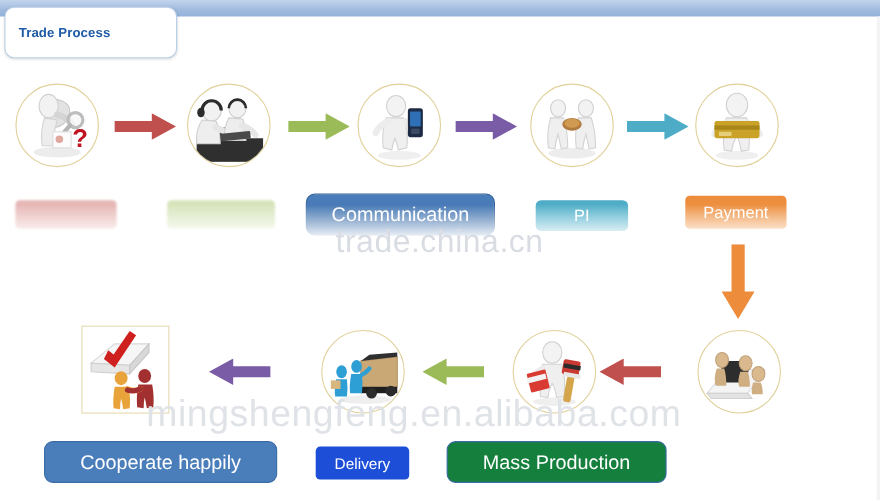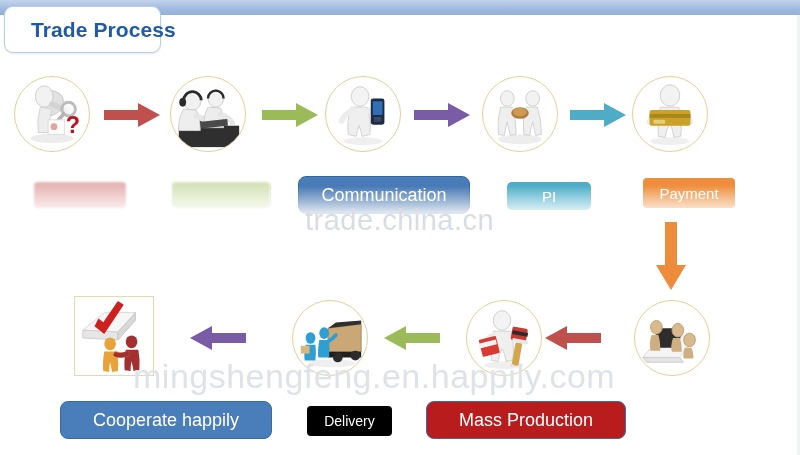--- a/index.html
+++ b/index.html
@@ -12,21 +12,21 @@
     position:absolute;left:0;top:0;width:800px;height:15px;
     background:linear-gradient(180deg,#c3d4ec 0%,#9fbade 60%,#93b1da 100%);
   }
   .title-chip{
     position:absolute;left:4px;top:6px;width:155px;height:45px;
     background:#ffffff;border:1px solid #b9cfe6;border-radius:9px;
     box-shadow:0 1px 2px rgba(0,0,0,.10);
     display:flex;align-items:center;
   }
   .title-chip .t{
-    margin-left:26px;color:#1f5aa6;font-size:21px;font-weight:bold;
+    margin-left:12px;color:#1f5aa6;font-size:12px;font-weight:bold;
     letter-spacing:.1px;white-space:nowrap;
   }
 
   
   .node{position:absolute;}
   .circle{
     position:absolute;width:76px;height:76px;border-radius:50%;
     border:1.5px solid #e0d09a;background:#ffffff;
     box-sizing:border-box;overflow:hidden;
   }
@@ -42,21 +42,21 @@
   .art{position:absolute;left:0;top:0;width:100%;height:100%;}
 
   
   .arrow{position:absolute;}
   .arrow svg{display:block;}
 
   
   .label{
     position:absolute;box-sizing:border-box;display:flex;
     align-items:center;justify-content:center;
-    color:#ffffff;white-space:nowrap;margin-left:20px;
+    color:#ffffff;white-space:nowrap;
   }
   .lbl-faded{filter:blur(1.1px);opacity:.92;}
   .lbl-faded2{filter:blur(.55px);}
   .lbl-soft{filter:blur(.35px);}
 
   
   .wm{
     position:absolute;color:#dcdfe4;font-weight:normal;white-space:nowrap;
     letter-spacing:.5px;pointer-events:none;
   }
@@ -287,22 +287,22 @@
         <ellipse cx="58" cy="46" rx="6" ry="6.5" fill="#a33030"></ellipse>
         <path d="M52 54 q-2 12 -1 21 l6 1 q0 -6 1 -10 q1 4 2 10 l6 -1 q1 -10 -1 -21 z" fill="#a33030"></path>
         <path d="M42 58 q7 3 12 0" stroke="#e8a33a" stroke-width="5" fill="none" stroke-linecap="round"></path>
         <path d="M54 58 q-6 3 -12 1" stroke="#a33030" stroke-width="5" fill="none" stroke-linecap="round"></path>
       </svg>
     </div>
   </div>
 
   <div class="label" style="left:40px;top:401px;width:212px;height:38px;border-radius:8px;background:#4a7ebb;border:1px solid #3a6ba5;font-size:18px;">Cooperate happily</div>
 
-  <div class="label" style="left:287px;top:406px;width:85px;height:30px;border-radius:4px;background:#000000;font-size:14px;">Delivery</div>
-
-  <div class="label" style="left:406px;top:401px;width:200px;height:38px;border-radius:8px;background:#b91c1c;border:1px solid #3a6ba5;font-size:18px;">Mass Production</div>
+  <div class="label" style="left:287px;top:406px;width:85px;height:30px;border-radius:4px;background:#1d4ed8;font-size:14px;">Delivery</div>
+
+  <div class="label" style="left:406px;top:401px;width:200px;height:38px;border-radius:8px;background:#15803d;border:1px solid #3a6ba5;font-size:18px;">Mass Production</div>
 
 
   <div class="wm t1">trade.china.cn</div>
-  <div class="wm t2">mingshengfeng.en.happily.com</div>
+  <div class="wm t2">mingshengfeng.en.alibaba.com</div>
 
   <div class="edge-r"></div>
 </div>
 
 </body></html>

